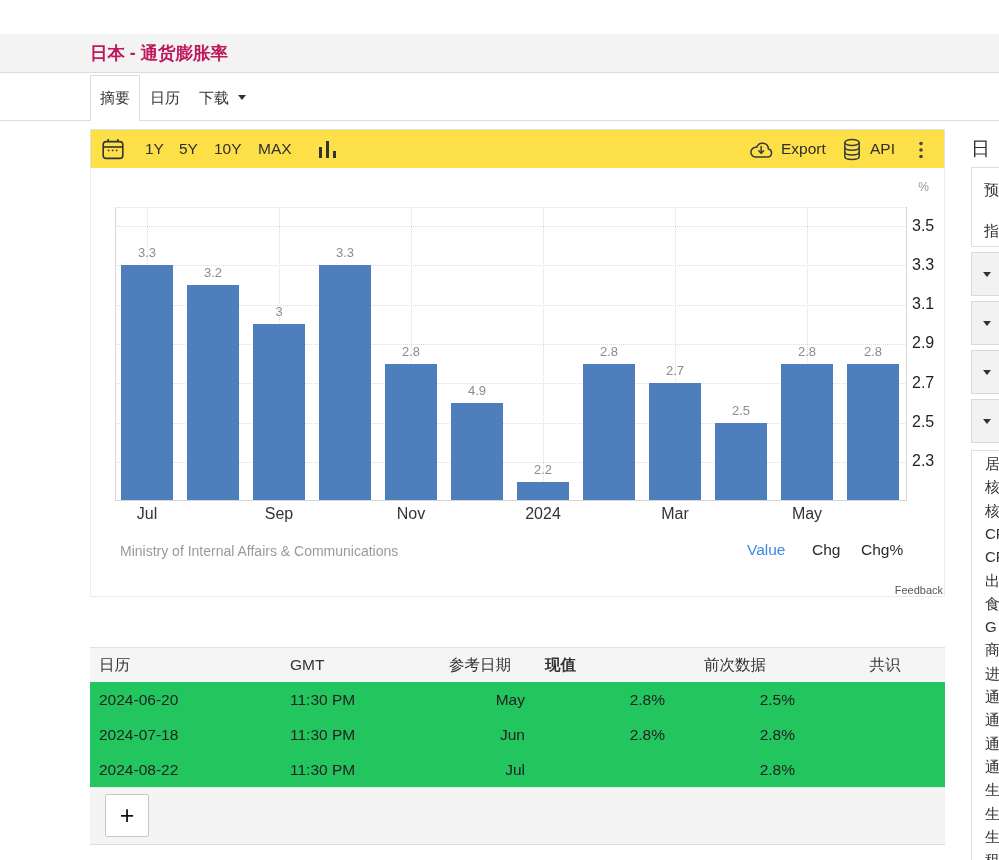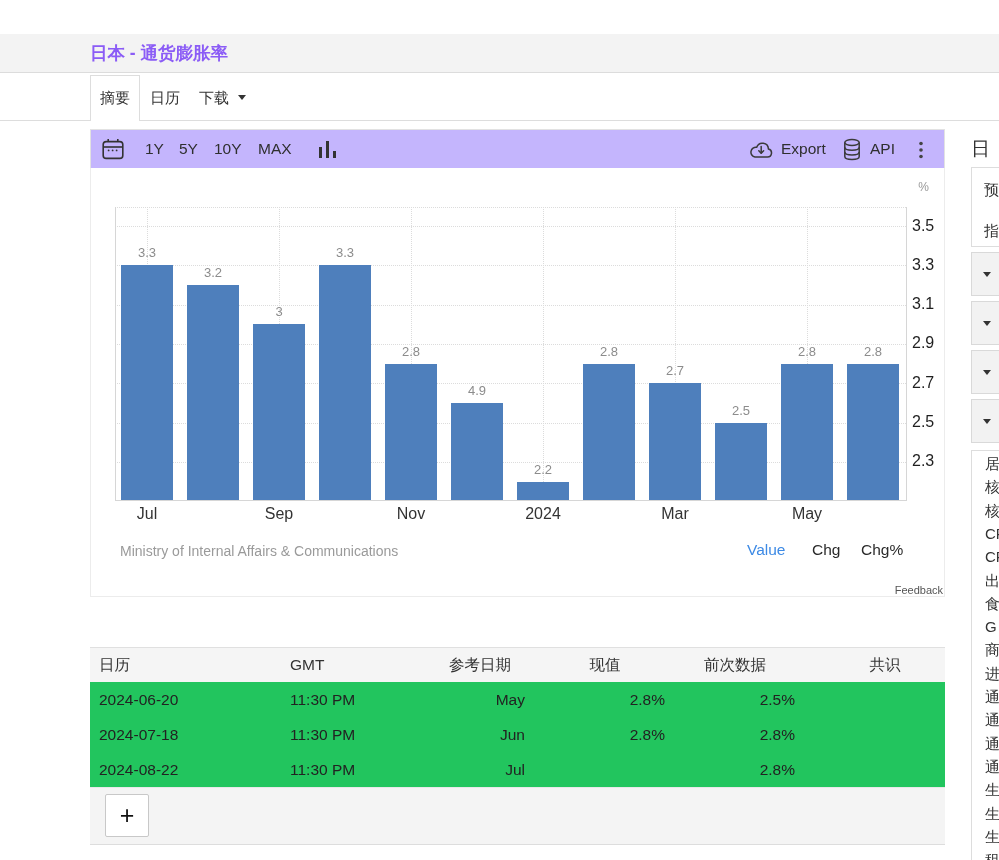--- a/index.html
+++ b/index.html
@@ -7,31 +7,31 @@
         font-family:"Liberation Sans","DejaVu Sans",sans-serif;color:#222;}
   .abs{position:absolute;}
   
   #topbar{left:0;top:0;width:999px;height:34px;background:#313131;}
   .burger-line{position:absolute;left:0;width:25px;height:3px;background:#c9c9c9;border-radius:1px;}
   #logo{left:137px;top:1px;line-height:16px;font-weight:bold;font-size:15px;letter-spacing:.4px;}
   #logo .l1{color:#f5f5f5;}
   #logo .l2{color:#7e7e7e;}
   
   #titlebar{left:0;top:34px;width:999px;height:38px;background:#f3f3f3;border-bottom:1px solid #dcdcdc;}
-  #page-title{left:90px;top:0;line-height:38px;font-size:17.5px;font-weight:bold;color:#8b5cf6;}
+  #page-title{left:90px;top:0;line-height:38px;font-size:17.5px;font-weight:bold;color:#be185d;}
   
   #tabline{left:0;top:120px;width:999px;height:1px;background:#ddd;z-index:1;}
   .tab{font-size:15px;color:#333;cursor:pointer;}
   #tab-active{left:90px;top:75px;width:50px;height:46px;background:#fff;border:1px solid #ddd;border-bottom:none;
               box-sizing:border-box;text-align:center;line-height:44px;z-index:2;}
   #tab-calendar{left:150px;top:75px;height:46px;line-height:46px;}
   #tab-download{left:199px;top:75px;height:46px;line-height:46px;}
   .caret{width:0;height:0;border-left:4px solid transparent;border-right:4px solid transparent;border-top:5px solid #333;}
   
-  #toolbar{left:90px;top:129px;width:855px;height:52px;background:#c4b5fd;border:1px solid #e2e2e2;box-sizing:border-box;}
+  #toolbar{left:90px;top:129px;width:855px;height:52px;background:#fde047;border:1px solid #e2e2e2;box-sizing:border-box;}
   .tb-btn{position:absolute;top:0;height:37px;line-height:37px;font-size:15.5px;color:#2f2f2f;cursor:pointer;}
   #compare-box{position:absolute;left:264px;top:3px;width:379px;height:32px;background:#fff;border:1px solid #c9c9c9;
                border-radius:2px;box-sizing:border-box;}
   #compare-box input{width:100%;height:100%;border:none;outline:none;background:transparent;font-size:15px;
                      padding:0 0 0 11px;color:#555;font-family:inherit;box-sizing:border-box;}
   #compare-box input::placeholder{color:#a2a2a2;}
   
   #chart-body{left:90px;top:168px;width:855px;height:429px;background:#fff;border:1px solid #ececec;border-top:none;box-sizing:border-box;}
   .gl-h{position:absolute;height:0;border-top:1px dotted #dcdcdc;z-index:0;}
   .gl-v{position:absolute;width:0;border-left:1px dotted #dcdcdc;z-index:0;}
@@ -195,21 +195,21 @@
   <div class="series-link" style="left: 747px; color: rgb(61, 138, 229);" id="link-value">Value</div>
   <div class="series-link" style="left:812px;">Chg</div>
   <div class="series-link" style="left:861px;">Chg%</div>
   <div class="abs" id="feedback">Feedback</div>
 
   <div class="abs" id="cal-table">
     <div id="cal-header">
         <div class="th" style="left: 9px; width: 180px; text-align: left;">日历</div>
         <div class="th" style="left: 200px; width: 130px; text-align: left;">GMT</div>
         <div class="th" style="left: 345px; width: 90px; text-align: center;">参考日期</div>
-        <div class="th" style="left: 455px; width: 120px; text-align: center;">现值</div>
+        <div class="th" style="left: 455px; width: 120px;  font-weight: bold;">现值</div>
         <div class="th" style="left: 585px; width: 120px; text-align: center;">前次数据</div>
         <div class="th" style="left: 705px; width: 180px; text-align: center;">共识</div>
       </div>
     <div id="cal-rows">
         <div class="tr" style="top: 35px;">
           <div class="td" style="left: 9px; width: 180px; text-align: left;">2024-06-20</div>
           <div class="td" style="left: 200px; width: 130px; text-align: left;">11:30 PM</div>
           <div class="td" style="left: 345px; width: 90px; text-align: right;">May</div>
           <div class="td" style="left: 455px; width: 120px; text-align: right;">2.8%</div>
           <div class="td" style="left: 585px; width: 120px; text-align: right;">2.5%</div>

